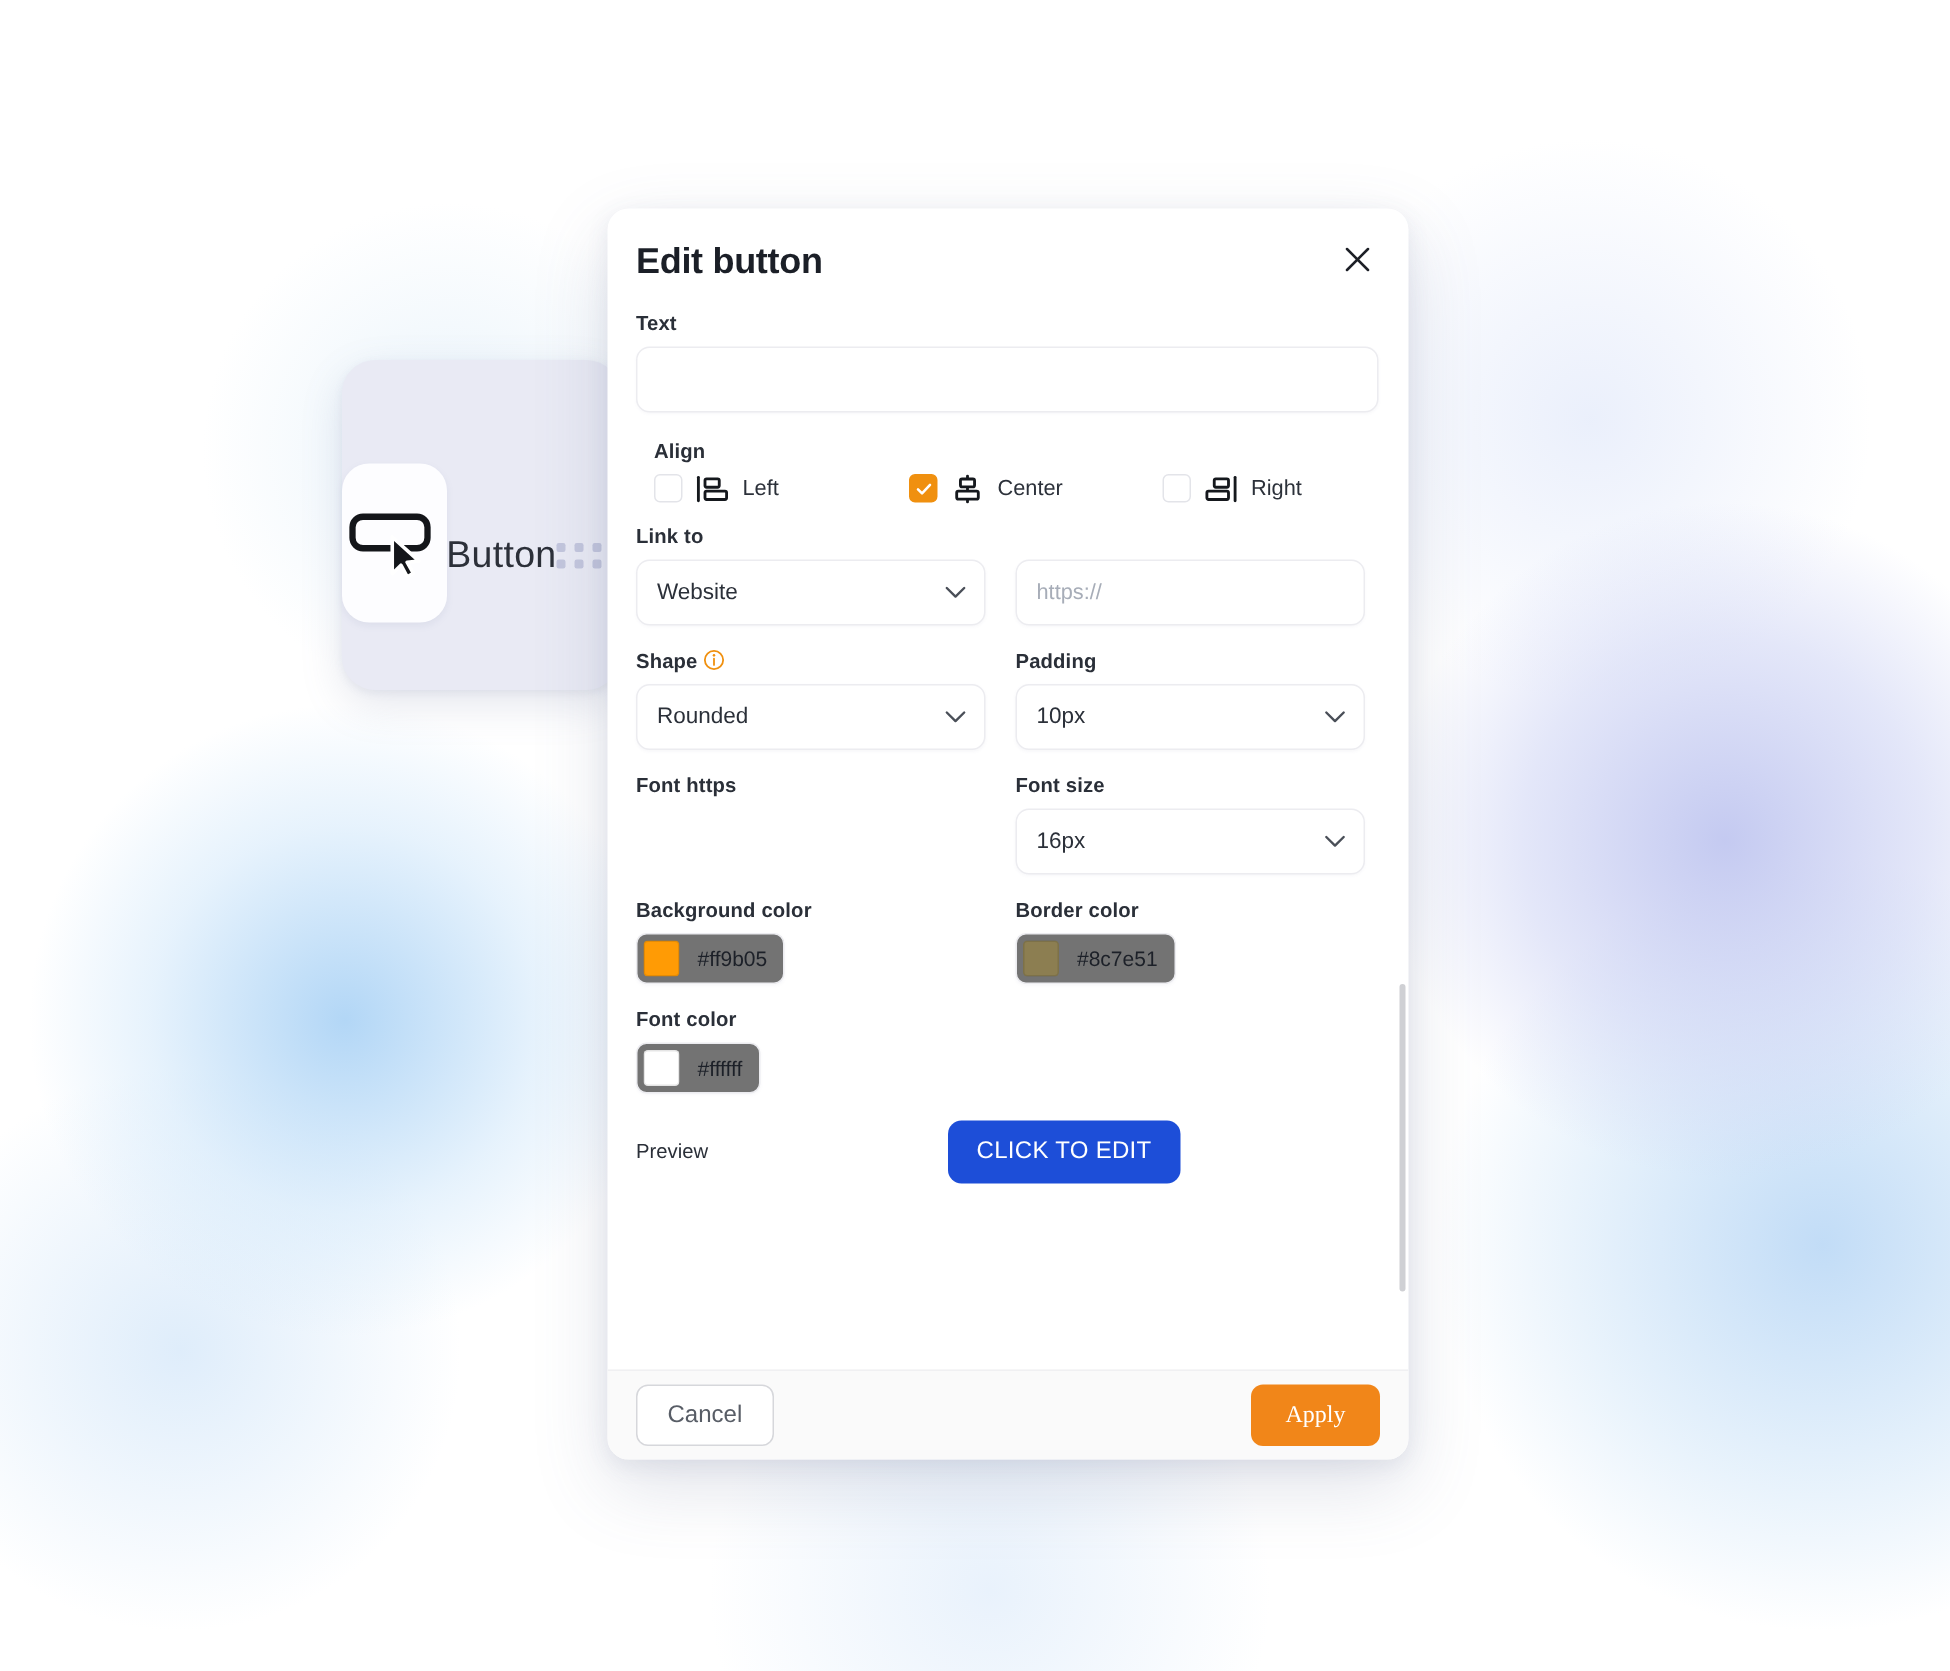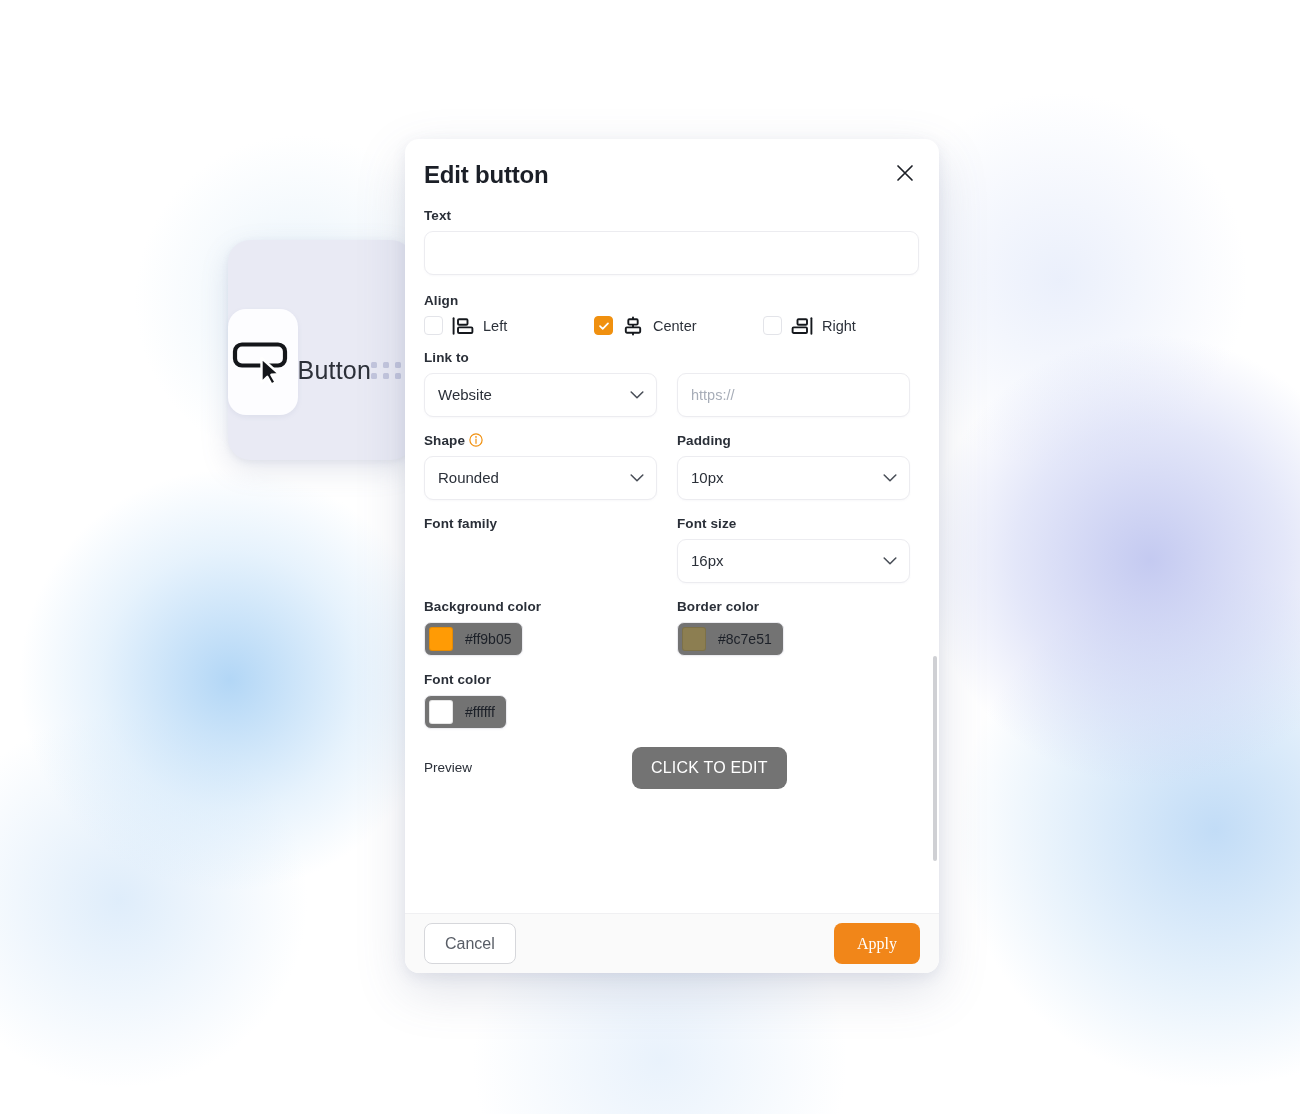--- a/index.html
+++ b/index.html
@@ -315,21 +315,21 @@
     border: none;
     border-radius: 8px;
     padding: 12px 23px;
     font-size: 16px;
     color: #ffffff;
     font-family: Liberation Serif, serif;
     cursor: pointer;
     line-height: 1.1;
   }
 
-  .mt18 { margin-top: 18px; }
+  .mt18 { margin-top: 18px; margin-left: 12px; }
   .mt14 { margin-top: 14px; }
   .mt16 { margin-top: 16px; }
 </style>
 </head>
 <body>
 
 <div id="bg-layer"></div>
 
 <div id="widget-card" style="background: rgb(233, 234, 244);">
   <div id="widget-tile" style="background: rgb(253, 253, 255);">
@@ -459,21 +459,21 @@
           <svg class="select-caret" width="14" height="9" viewBox="0 0 14 9">
             <path d="M1.2 1.5 L7 7.2 L12.8 1.5" fill="none" stroke="#4a4f58" stroke-width="1.6" stroke-linecap="round" stroke-linejoin="round"></path>
           </svg>
         </div>
       </div>
     </div>
 
     
     <div class="mt16 row2">
       <div class="col">
-        <label class="field-label">Font family</label>
+        <label class="field-label">Font https</label>
       </div>
       <div class="col">
         <label class="field-label">Font size</label>
         <div class="select-wrap">
           <div class="select-box">
             <span>16px</span>
           </div>
           <svg class="select-caret" width="14" height="9" viewBox="0 0 14 9">
             <path d="M1.2 1.5 L7 7.2 L12.8 1.5" fill="none" stroke="#4a4f58" stroke-width="1.6" stroke-linecap="round" stroke-linejoin="round"></path>
           </svg>
@@ -504,21 +504,21 @@
       <label class="field-label">Font color</label>
       <div class="color-field">
         <span class="color-swatch" style="background: rgb(255, 255, 255);"></span>
         <span class="color-hex">#ffffff</span>
       </div>
     </div>
 
     
     <div id="preview-row">
       <span id="preview-label">Preview</span>
-      <button id="preview-button" style="background: #737373; color: rgb(255, 255, 255);">CLICK TO EDIT</button>
+      <button id="preview-button" style="background: #1d4ed8; color: rgb(255, 255, 255);">CLICK TO EDIT</button>
     </div>
 
     <div id="scroll-track"></div>
   </div>
 
   <div id="modal-footer">
     <button id="cancel-button">Cancel</button>
     <button id="apply-button" style="background: rgb(241, 134, 25);">Apply</button>
   </div>
 

